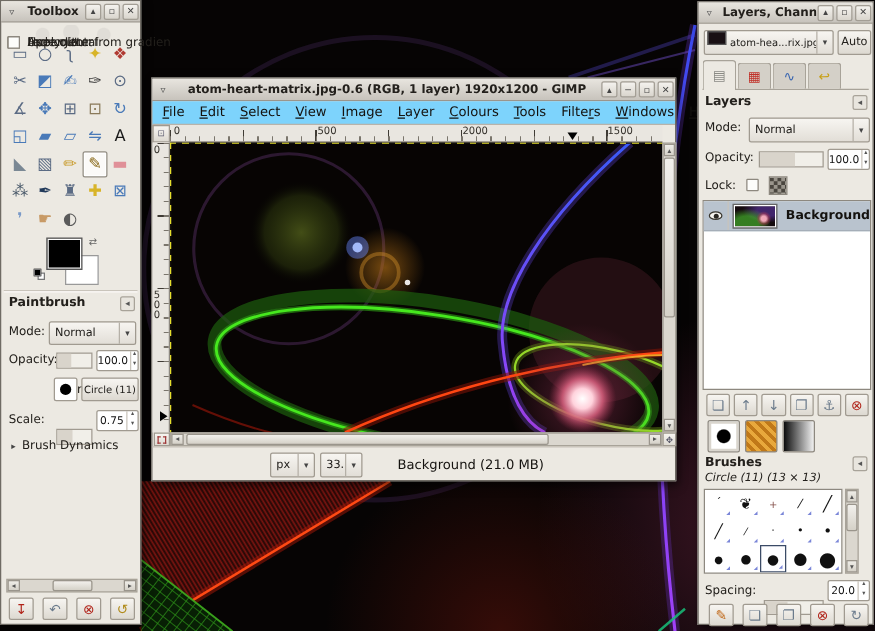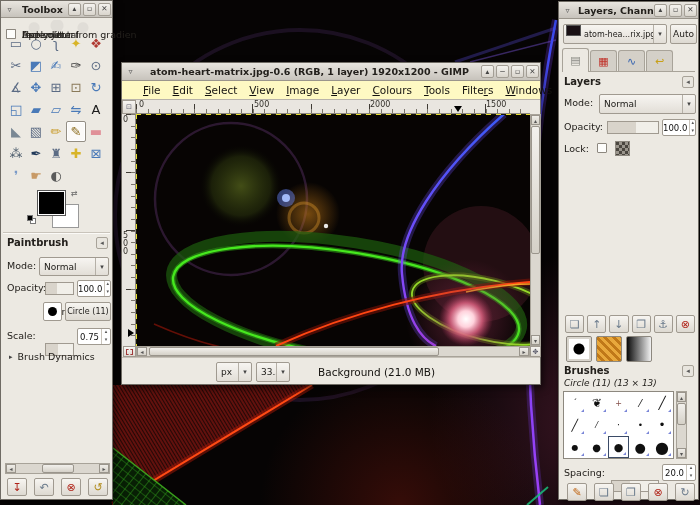--- a/index.html
+++ b/index.html
@@ -55,22 +55,22 @@
   #fgswatch{left:37px;top:190px;width:27px;height:24px;background:#000;border:1px solid #fff;outline:1px solid #555;z-index:2;}
   #bgswatch{left:51px;top:203px;width:27px;height:24px;background:#fff;border:1px solid #999;z-index:1;}
   #swapcol{left:70px;top:188px;font-size:8px;color:#666;z-index:3;}
   #resetcol{left:26px;top:214px;width:10px;height:10px;z-index:3;}
   #resetcol .b{position:absolute;left:3px;top:3px;width:6px;height:6px;background:#fff;border:1px solid #777;}
   #resetcol .a{position:absolute;left:0;top:0;width:6px;height:6px;background:#000;border:1px solid #777;}
   .sep{position:absolute;left:2px;right:2px;height:0;border-top:1px solid #c9c4bb;border-bottom:1px solid #fbfaf7;}
   
   #mainwin{left:121px;top:62px;width:420px;height:323px;}
   #mainwin .titlebar{height:18px;}
-  .menubar{position:absolute;left:0;top:18px;right:0;height:19px;background:#fef9c3;
-    border-bottom:1px solid #b8b3aa;display:flex;align-items:center;padding-left:15px;}
+  .menubar{position:absolute;left:0;top:18px;right:0;height:19px;background:#7dd3fc;
+    border-bottom:1px solid #b8b3aa;display:flex;align-items:center;padding-left:2px;}
   .menu-item{font-size:10.5px;color:#14120f;padding:2px 6px;white-space:nowrap;}
   .ruler{background:#e9e6e0;position:absolute;overflow:hidden;}
   #hruler{left:14px;top:37px;width:394px;height:14px;border-bottom:1px solid #8d887f;
     background-image:repeating-linear-gradient(to right,#7a756c 0 1px,transparent 1px 11.65px),
                      repeating-linear-gradient(to right,#3f3b35 0 1px,transparent 1px 58.2px);
     background-size:100% 4px,100% 9px;background-position:left bottom,left bottom;background-repeat:no-repeat;}
   #vruler{left:0;top:51px;width:14px;height:232px;border-right:1px solid #8d887f;
     background-image:repeating-linear-gradient(to bottom,#7a756c 0 1px,transparent 1px 11.65px),
                      repeating-linear-gradient(to bottom,#3f3b35 0 1px,transparent 1px 58.2px);
     background-size:4px 100%,9px 100%;background-position:right top,right top;background-repeat:no-repeat;}
@@ -573,20 +573,29 @@
         <span>▴</span>
         <span>▾</span>
       </span>
   </div>
 
   <span class="lbl" style="left:5px;top:141px;">Lock:</span>
   <span class="cbbox abs" style="left:38px;top:141px;position:absolute;"></span>
   <span class="abs" style="left:56px;top:139px;width:15px;height:15px;border:1px solid #8d887f;
     background:repeating-conic-gradient(#9a958c 0 25%,#4a463f 0 50%) 0 0/6px 6px;"></span>
 
+  <div id="layerlist">
+    <div class="layer-row">
+      <span class="eyecell">
+          <span class="eye"></span>
+        </span>
+      <span class="layer-thumb"></span>
+      <span class="layer-name">Background</span>
+    </div>
+  </div>
 
   <div class="abs" style="left:6px;top:313px;width:130px;display:flex;gap:3px;">
 
   <div class="btn dlgbtn" style="color: rgb(107, 123, 140);">
         <span>❏</span>
       </div>
       <div class="btn dlgbtn" style="color: rgb(107, 123, 140);">
         <span>↑</span>
       </div>
       <div class="btn dlgbtn" style="color: rgb(107, 123, 140);">

